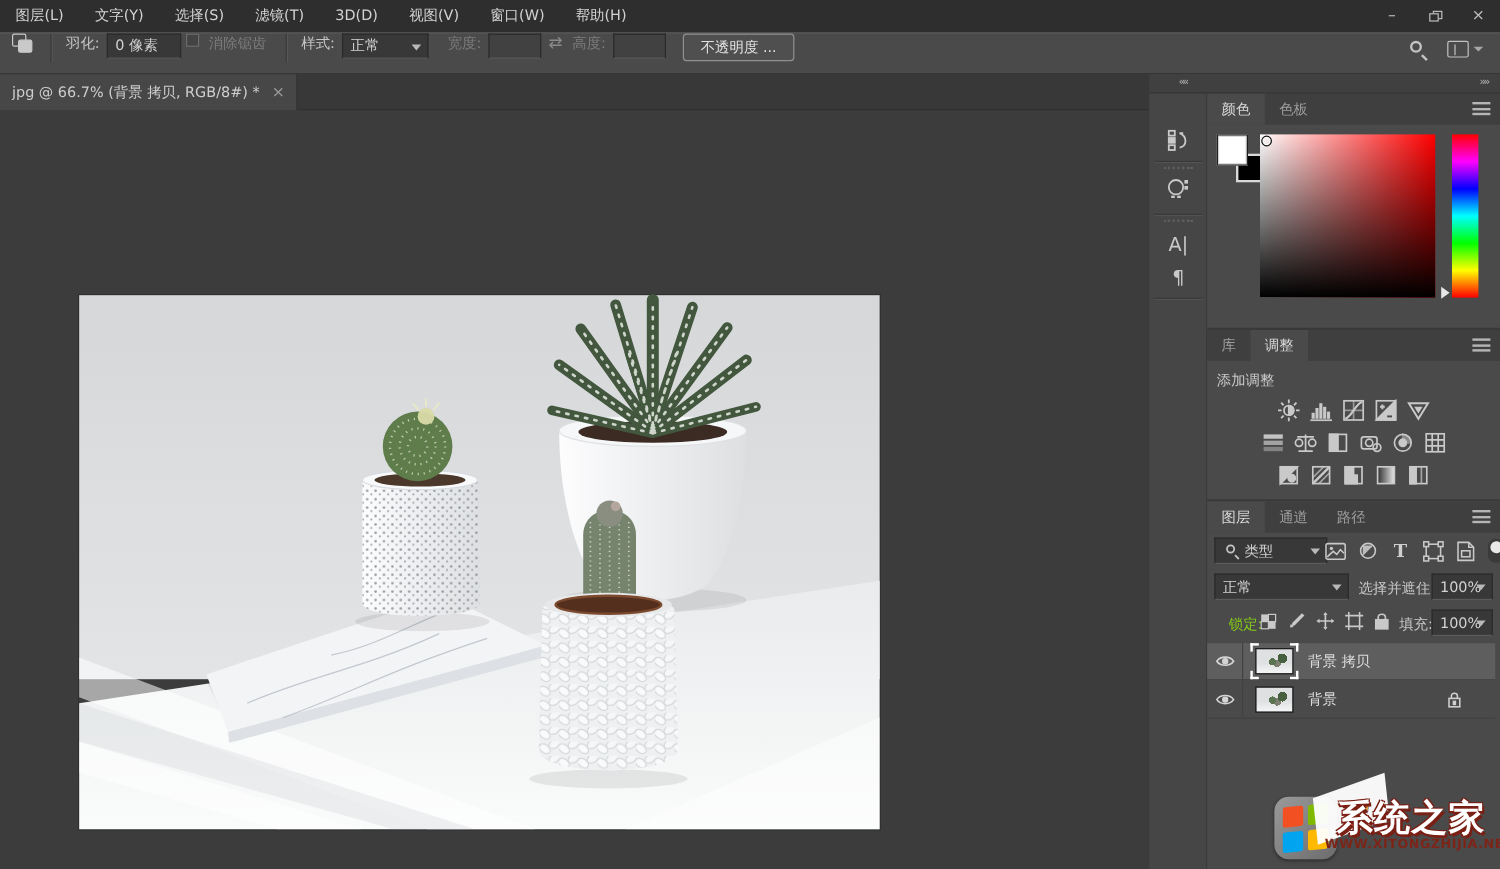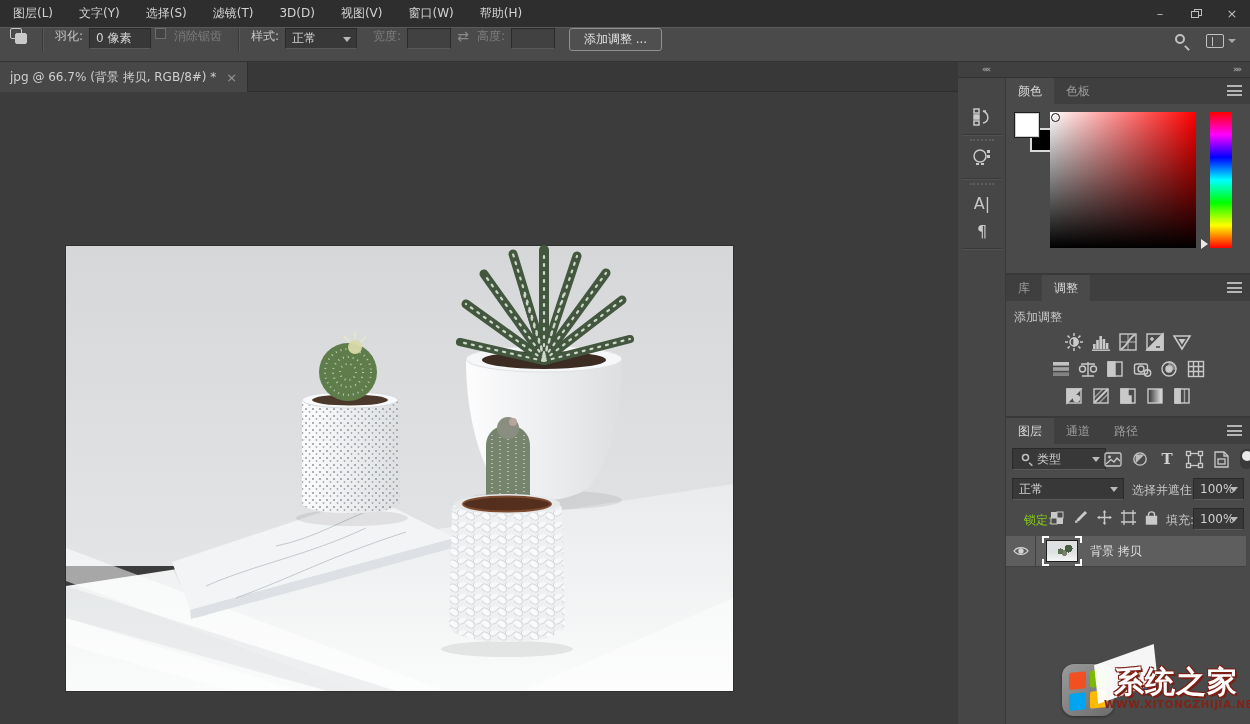--- a/index.html
+++ b/index.html
@@ -188,21 +188,21 @@
   <span class="ob-label">样式:</span>
   <div class="well dropdown style-dd">
       <span>正常</span>
       <span class="caret"></span>
     </div>
   <span class="ob-label dim" style="margin-left:16px">宽度:</span>
   <div class="well dim dim-input"></div>
   <span class="swap-glyph">⇄</span>
   <span class="ob-label dim">高度:</span>
   <div class="well dim dim-input"></div>
-  <div class="sm-btn">添加调整 ...</div>
+  <div class="sm-btn">不透明度 ...</div>
 </div>
 <div id="ob-right">
   <span class="search-glyph">
       <i></i>
       <u></u>
     </span>
   <span class="ws-wrap">
     <span class="ws-glyph">
         <i></i>
       </span>
@@ -625,20 +625,39 @@
         <div class="thumbwrap">
           <div class="thumb"></div>
           <i class="bracket b-tl"></i>
             <i class="bracket b-tr"></i>
             <i class="bracket b-bl"></i>
             <i class="bracket b-br"></i>
         </div>
         <span class="lname">背景 拷贝</span>
       </div>
 
+      <div class="layerrow" style="top:124px">
+        <div class="eyebox">
+          <svg width="16" height="10" viewBox="0 0 16 10" fill="none" stroke="#d5d5d5" stroke-width="1.3">
+            <path d="M1,5 C4,0.5 12,0.5 15,5 C12,9.5 4,9.5 1,5 Z"></path>
+              <circle cx="8" cy="5" r="2" fill="#d5d5d5"></circle>
+          </svg>
+        </div>
+        <div class="thumbwrap">
+          <div class="thumb"></div>
+        </div>
+        <span class="lname">背景</span>
+        <span class="rowlock">
+          <svg width="12" height="14" viewBox="0 0 12 14" fill="none" stroke="#cfcfcf" stroke-width="1.3">
+            <rect x="1.5" y="6" width="9" height="7"></rect>
+              <path d="M3.5,6 V4 C3.5,1 8.5,1 8.5,4 V6"></path>
+              <rect x="5.2" y="8.5" width="1.6" height="2.5" fill="#cfcfcf"></rect>
+          </svg>
+        </span>
+      </div>
     </div>
   </div>
 </div>
 
 <div id="watermark" class="abs">
   <div class="wm-badge">
     <div class="wm-flagwrap">
         <i class="wm-f1"></i>
         <i class="wm-f2"></i>
         <i class="wm-f3"></i>

